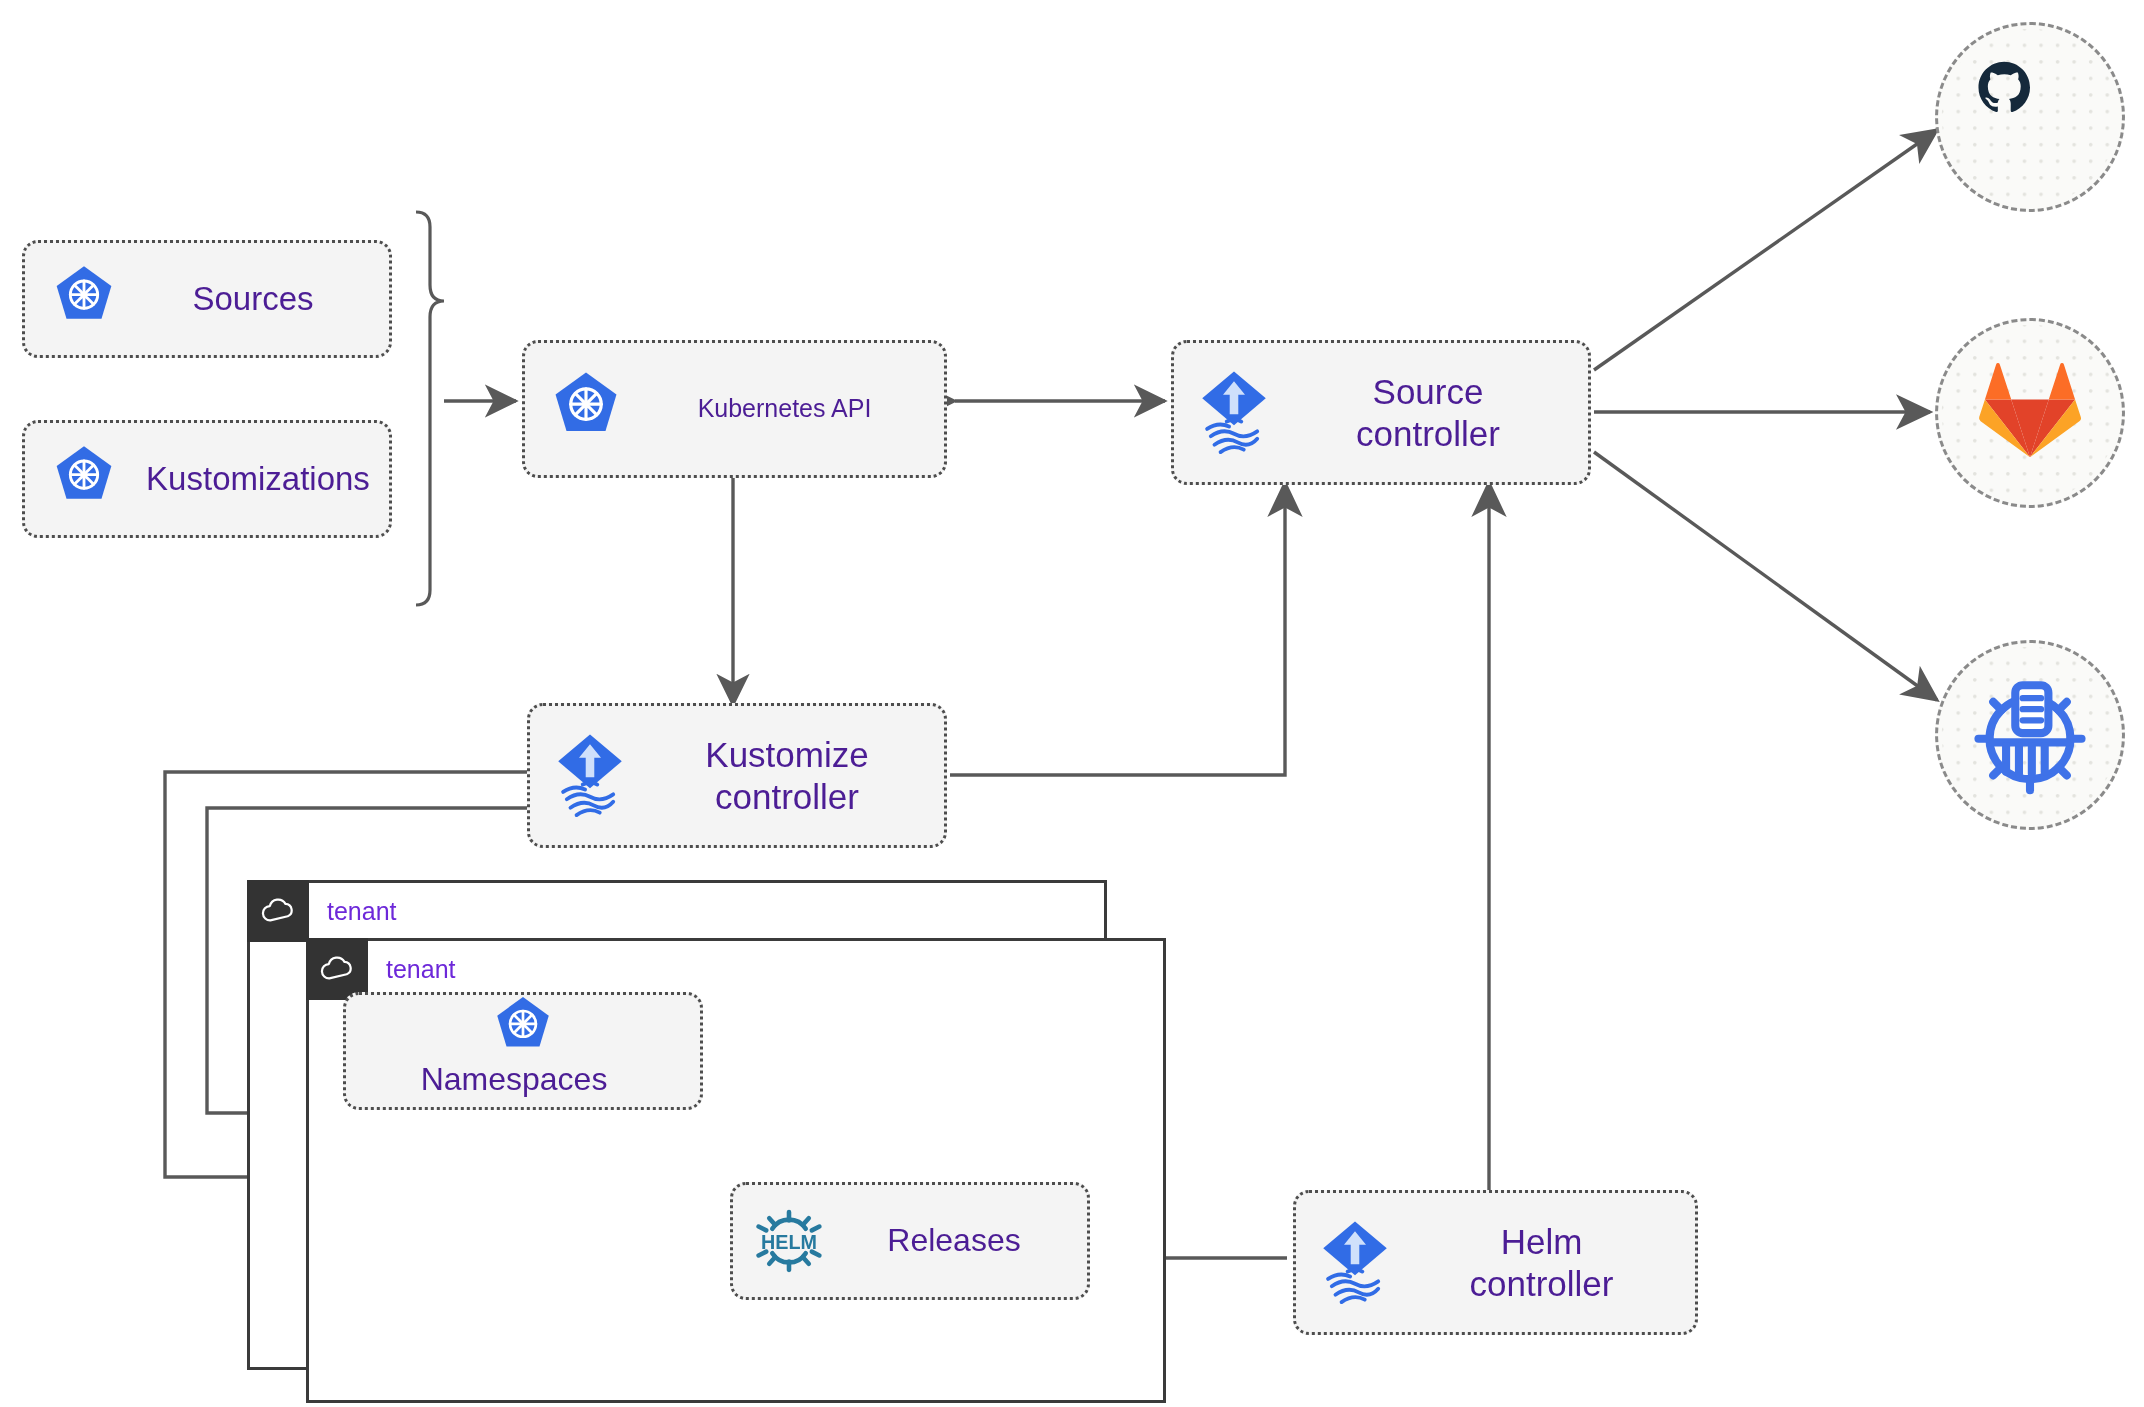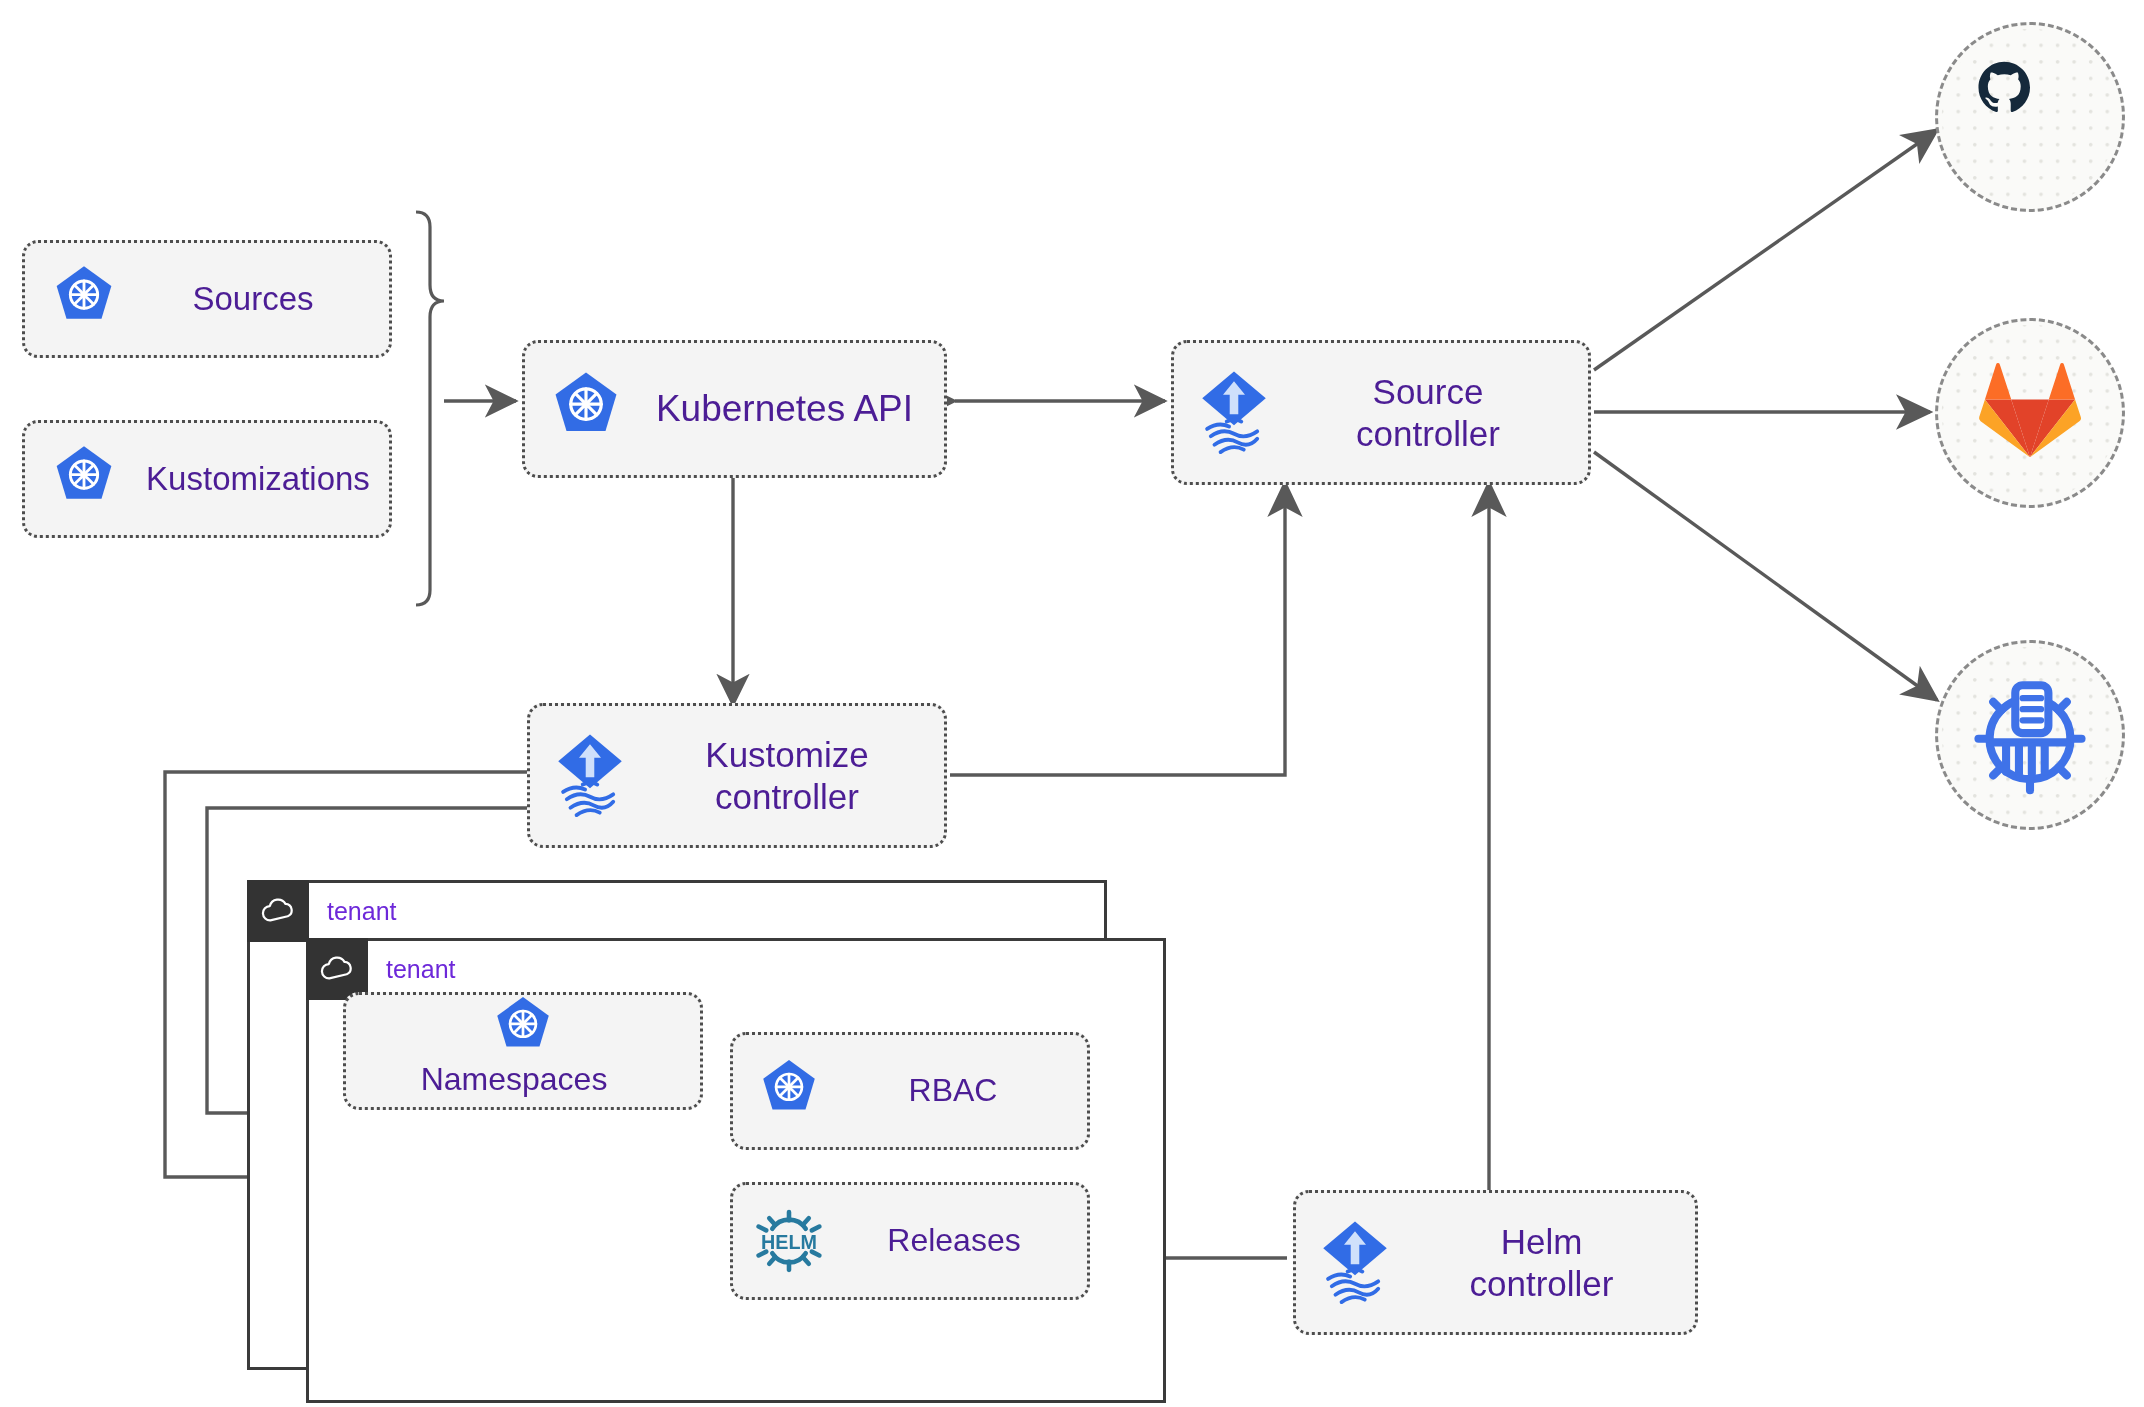--- a/index.html
+++ b/index.html
@@ -129,21 +129,21 @@
             <path d="M32 31.2 L32 40.5"></path>
           <path d="M19.5 28 L28.8 28"></path>
             <path d="M35.2 28 L44.5 28"></path>
           <path d="M23.2 19.2 L29.7 25.7"></path>
             <path d="M34.3 30.3 L40.8 36.8"></path>
           <path d="M40.8 19.2 L34.3 25.7"></path>
             <path d="M29.7 30.3 L23.2 36.8"></path>
         </g>
       </svg>
     </span>
-    <span class="lbl" style="font-size:37px;padding-right:22px;">Kubernetes API</span>
+    <span class="lbl" style="font-size:25px;padding-right:22px;">Kubernetes API</span>
   </div>
 
   <div class="node" style="left:1171px;top:340px;width:420px;height:145px;">
     <span class="ico" style="width:120px;">
       <svg width="80" height="88" viewBox="0 0 64 72" aria-hidden="true">
         <polygon points="32,2 58,24 32,46 6,24" fill="#316CE6"></polygon>
         <path d="M32 10 L41 21 L35.5 21 L35.5 37 L28.5 37 L28.5 21 L23 21 Z" fill="#cfe0fb"></path>
         <g stroke="#316CE6" stroke-width="3.1" fill="none" stroke-linecap="round">
           <path d="M13 55 q10 -7 19 -2 q9 5 19 -2"></path>
           <path d="M16 62 q10 -7 19 -2 q9 5 16 -3"></path>
@@ -290,40 +290,20 @@
           <path d="M23.2 19.2 L29.7 25.7"></path>
             <path d="M34.3 30.3 L40.8 36.8"></path>
           <path d="M40.8 19.2 L34.3 25.7"></path>
             <path d="M29.7 30.3 L23.2 36.8"></path>
         </g>
       </svg>
     </span>
     <span class="lbl" style="font-size:32px;padding-right:18px;">Namespaces</span>
   </div>
 
-  <div class="node" style="left:730px;top:1032px;width:360px;height:118px;">
-    <span class="ico" style="width:112px;">
-      <svg width="66" height="66" viewBox="0 0 64 64" aria-hidden="true">
-        <polygon points="32,2 57,20 48,50 16,50 7,20" fill="#326CE5"></polygon>
-        <g fill="none" stroke="#ffffff" stroke-width="2.6" stroke-linecap="round">
-          <circle cx="32" cy="28" r="12.5"></circle>
-          <circle cx="32" cy="28" r="3.2" fill="#ffffff" stroke="none"></circle>
-          <path d="M32 15.5 L32 24.8"></path>
-            <path d="M32 31.2 L32 40.5"></path>
-          <path d="M19.5 28 L28.8 28"></path>
-            <path d="M35.2 28 L44.5 28"></path>
-          <path d="M23.2 19.2 L29.7 25.7"></path>
-            <path d="M34.3 30.3 L40.8 36.8"></path>
-          <path d="M40.8 19.2 L34.3 25.7"></path>
-            <path d="M29.7 30.3 L23.2 36.8"></path>
-        </g>
-      </svg>
-    </span>
-    <span class="lbl" style="font-size:32px;padding-right:26px;">RBAC</span>
-  </div>
 
 
   <div class="node" style="left:730px;top:1182px;width:360px;height:118px;">
     <span class="ico" style="width:112px;">
       <svg width="76" height="76" viewBox="0 0 100 100" aria-hidden="true">
         <g stroke="#277A9F" stroke-width="6" fill="none" stroke-linecap="round">
           <path d="M28 34 a26 26 0 0 1 44 0"></path>
           <path d="M28 66 a26 26 0 0 0 44 0"></path>
           <path d="M50 23 L50 12"></path>
           <path d="M50 77 L50 88"></path>

